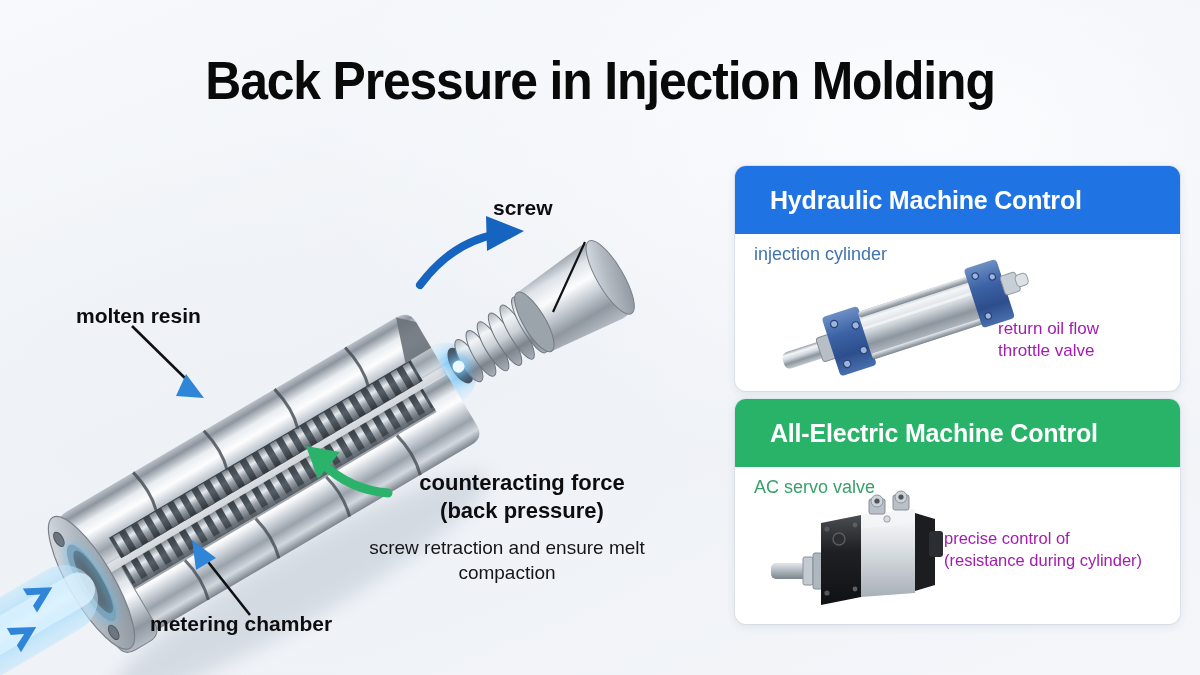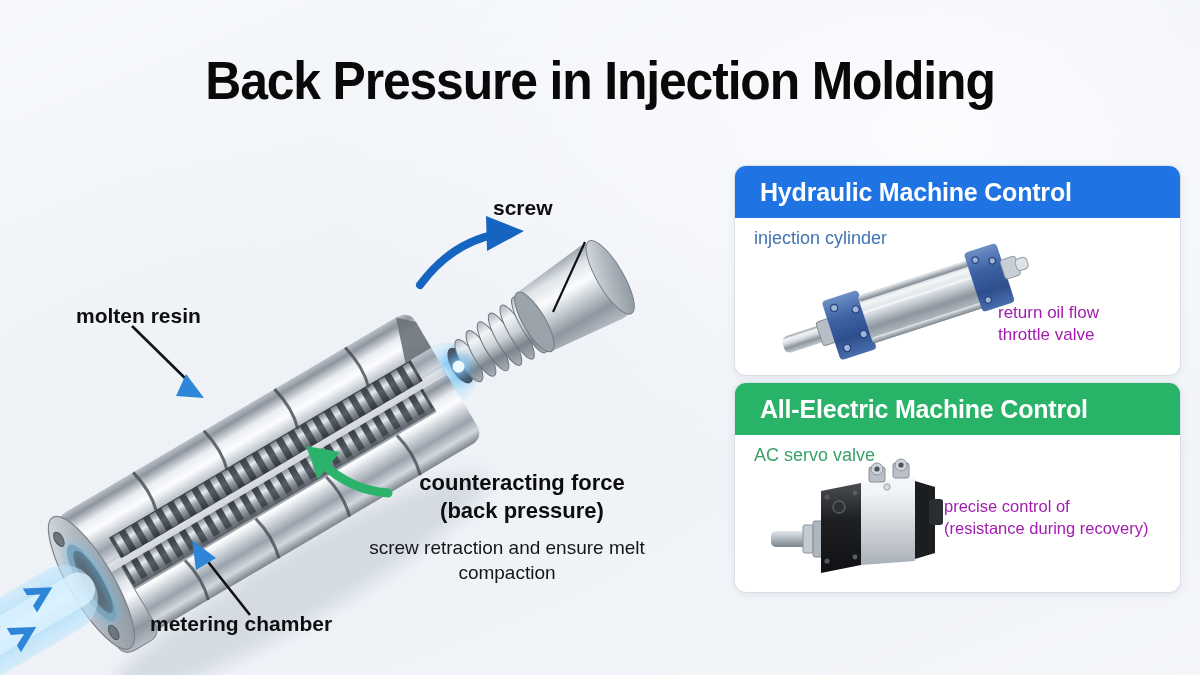--- a/index.html
+++ b/index.html
@@ -44,21 +44,21 @@
 
   
   .cards { position:absolute; left:735px; top:166px; width:445px; }
   .card {
     background:#ffffff; border-radius:11px;
     box-shadow:0 2px 10px rgba(40,55,80,.10), 0 0 0 1px rgba(225,230,238,.85);
     overflow:hidden; position:relative;
   }
   .card + .card { margin-top:8px; }
   .card-head {
-    height:52px; display:flex; align-items:center; padding-left:25px;
+    height:68px; display:flex; align-items:center; padding-left:35px;
     font-size:25px; font-weight:700; color:#ffffff; letter-spacing:-.2px;
   }
   .card-body { position:relative; height:157px; }
   .part-label {
     position:absolute; left:19px; top:10px;
     font-size:18px; font-weight:400;
   }
   .desc {
     position:absolute; font-size:17px; line-height:1.30;
     color:#a21caf; text-align:left; white-space:normal;
@@ -466,19 +466,19 @@
             <path d="M146 24 L166 30 L166 96 L146 102 Z" fill="#1b1d20"></path>
             <rect x="160" y="42" width="14" height="26" rx="3" fill="#2a2d31"></rect>
 
             <circle cx="86" cy="36" r="2.4" fill="#5c6065"></circle>
             <circle cx="86" cy="100" r="2.4" fill="#5c6065"></circle>
           </svg>
         </div>
 
         <div class="desc" id="ele-desc">
             <span style="display:block">precise control of</span>
-            <span style="display:block">(resistance during recovery)</span>
+            <span style="display:block">(resistance during cylinder)</span>
           </div>
       </div>
     </div>
 
   </div>
 </div>
 
 </body></html>

